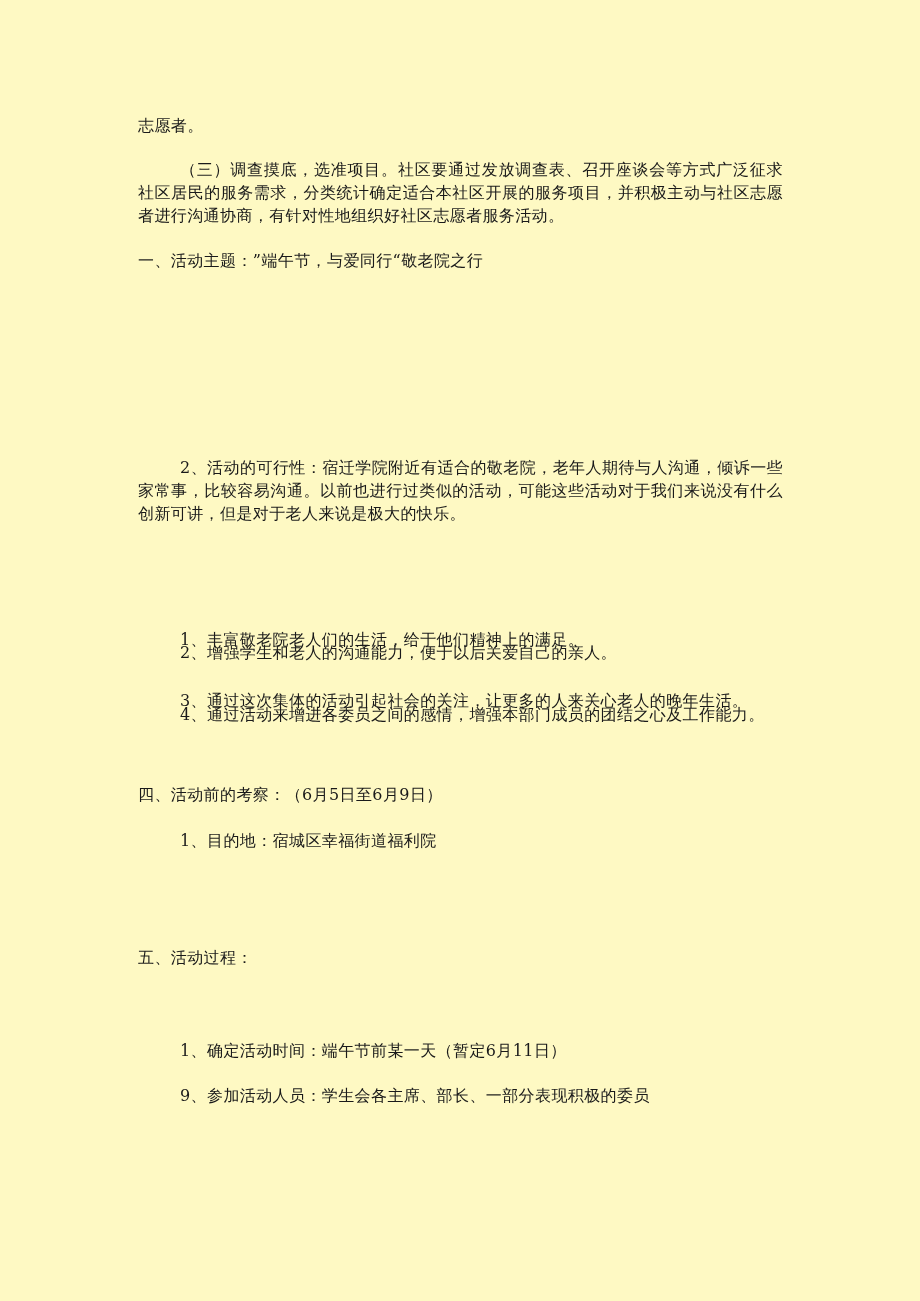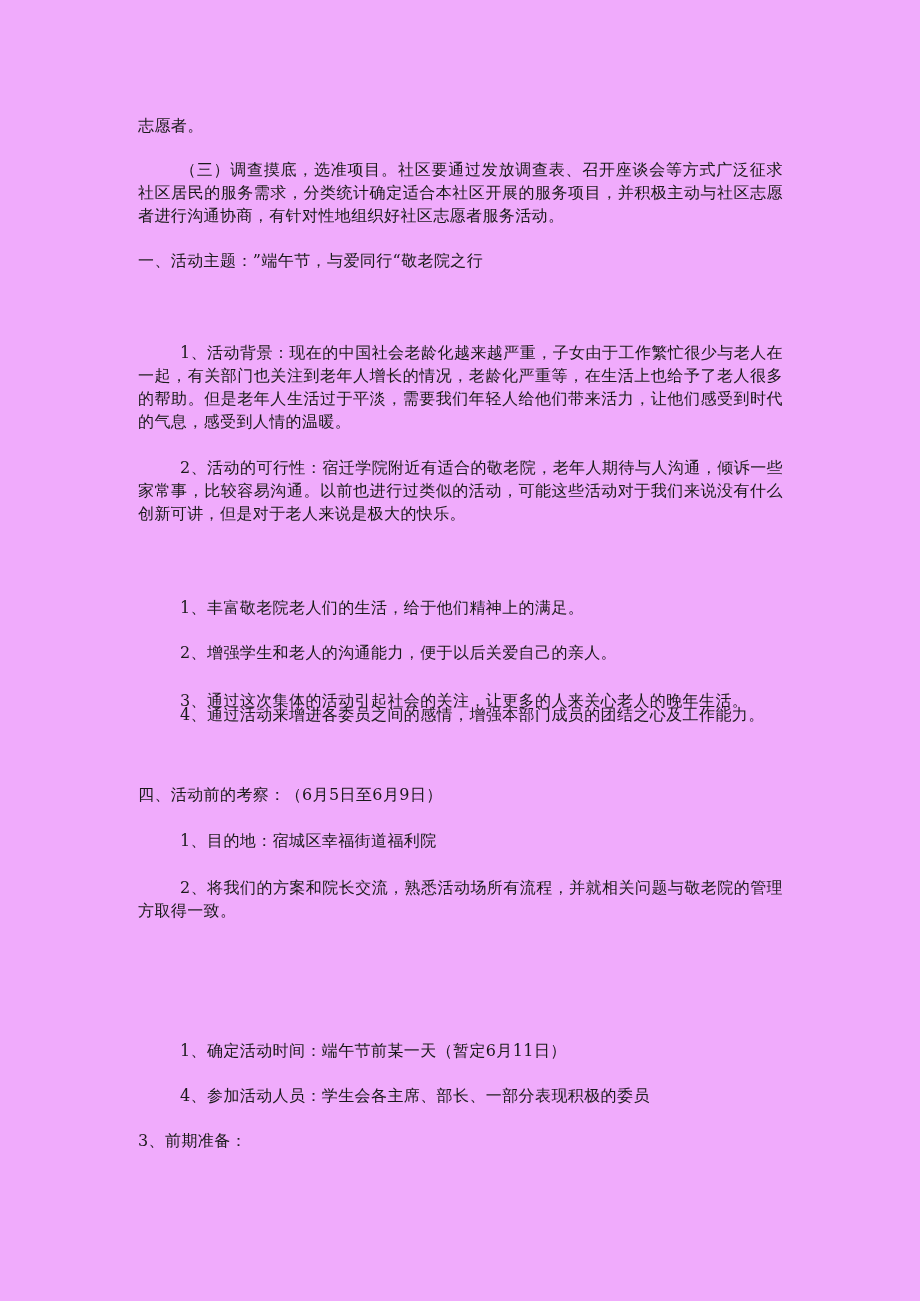--- a/index.html
+++ b/index.html
@@ -1,35 +1,33 @@
 <!DOCTYPE html>
 <html><head>
 <meta charset="utf-8">
 <style>
   html, body { margin: 0; padding: 0; background: #ffffff; }
   body { width: 920px; height: 1301px; position: relative; overflow: hidden;
          font-family: "DejaVu Serif", "Liberation Serif", serif; color: #1a1a1a; }
-  .page { position: absolute; left: 0; top: 0; width: 920px; height: 1301px; background: #f0abfc; }
+  .page { position: absolute; left: 0; top: 0; width: 920px; height: 1301px; background: #fef9c3; }
   .p { position: absolute; left: 138px; width: 645px; font-size: 16px; line-height: 23px;
        text-align: justify; text-align-last: left; white-space: normal; letter-spacing: 0.4px; }
   .indent { text-indent: 42px; }
   .item { left: 180px; width: 610px; }
 </style>
 </head>
 <body>
 
 <div class="page">
   <div class="p" style="top:114px">志愿者。</div>
   <div class="p indent" style="top:158px">（三）调查摸底，选准项目。社区要通过发放调查表、召开座谈会等方式广泛征求社区居民的服务需求，分类统计确定适合本社区开展的服务项目，并积极主动与社区志愿者进行沟通协商，有针对性地组织好社区志愿者服务活动。</div>
   <div class="p" style="top:249px">一、活动主题：”端午节，与爱同行“敬老院之行</div>
-  <div class="p indent" style="top:341px">1、活动背景：现在的中国社会老龄化越来越严重，子女由于工作繁忙很少与老人在一起，有关部门也关注到老年人增长的情况，老龄化严重等，在生活上也给予了老人很多的帮助。但是老年人生活过于平淡，需要我们年轻人给他们带来活力，让他们感受到时代的气息，感受到人情的温暖。</div>
   <div class="p indent" style="top:456px">2、活动的可行性：宿迁学院附近有适合的敬老院，老年人期待与人沟通，倾诉一些家常事，比较容易沟通。以前也进行过类似的活动，可能这些活动对于我们来说没有什么创新可讲，但是对于老人来说是极大的快乐。</div>
-  <div class="p item" style="top:596px">1、丰富敬老院老人们的生活，给于他们精神上的满足。</div>
+  <div class="p item" style="top:628px">1、丰富敬老院老人们的生活，给于他们精神上的满足。</div>
   <div class="p item" style="top:641px">2、增强学生和老人的沟通能力，便于以后关爱自己的亲人。</div>
   <div class="p item" style="top:689px">3、通过这次集体的活动引起社会的关注，让更多的人来关心老人的晚年生活。</div>
   <div class="p item" style="top:703px">4、通过活动来增进各委员之间的感情，增强本部门成员的团结之心及工作能力。</div>
   <div class="p" style="top:783px">四、活动前的考察：（6月5日至6月9日）</div>
   <div class="p item" style="top:829px">1、目的地：宿城区幸福街道福利院</div>
-  <div class="p indent" style="top:876px">2、将我们的方案和院长交流，熟悉活动场所有流程，并就相关问题与敬老院的管理方取得一致。</div>
+  <div class="p" style="top:946px">五、活动过程：</div>
   <div class="p item" style="top:1039px">1、确定活动时间：端午节前某一天（暂定6月11日）</div>
-  <div class="p item" style="top:1084px">4、参加活动人员：学生会各主席、部长、一部分表现积极的委员</div>
-  <div class="p" style="top:1129px">3、前期准备：</div>
+  <div class="p item" style="top:1084px">9、参加活动人员：学生会各主席、部长、一部分表现积极的委员</div>
 </div>
 
 </body></html>

